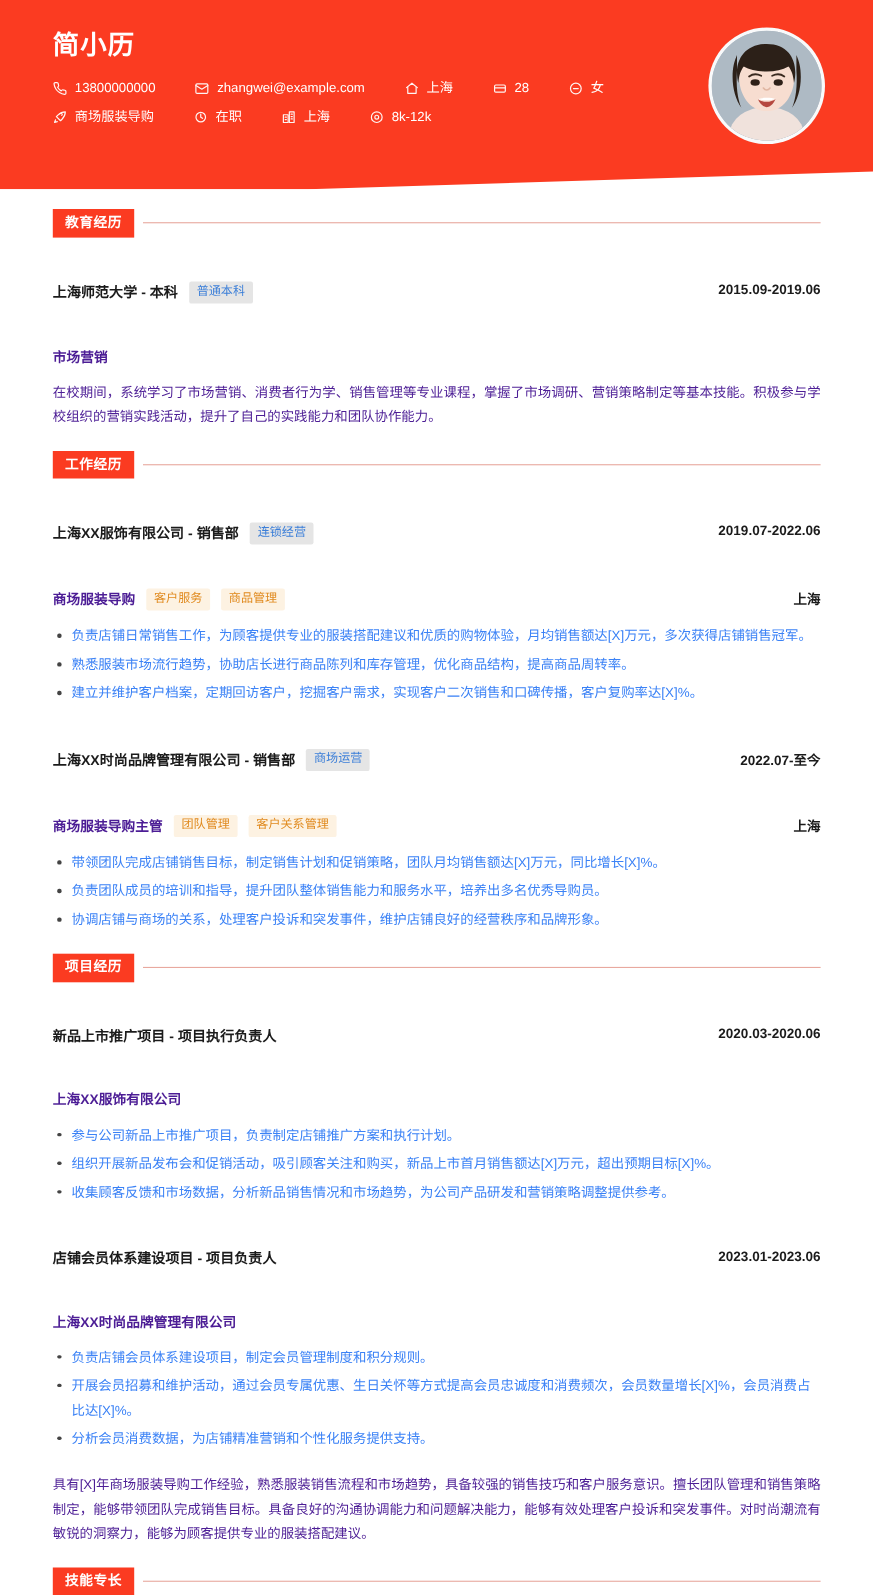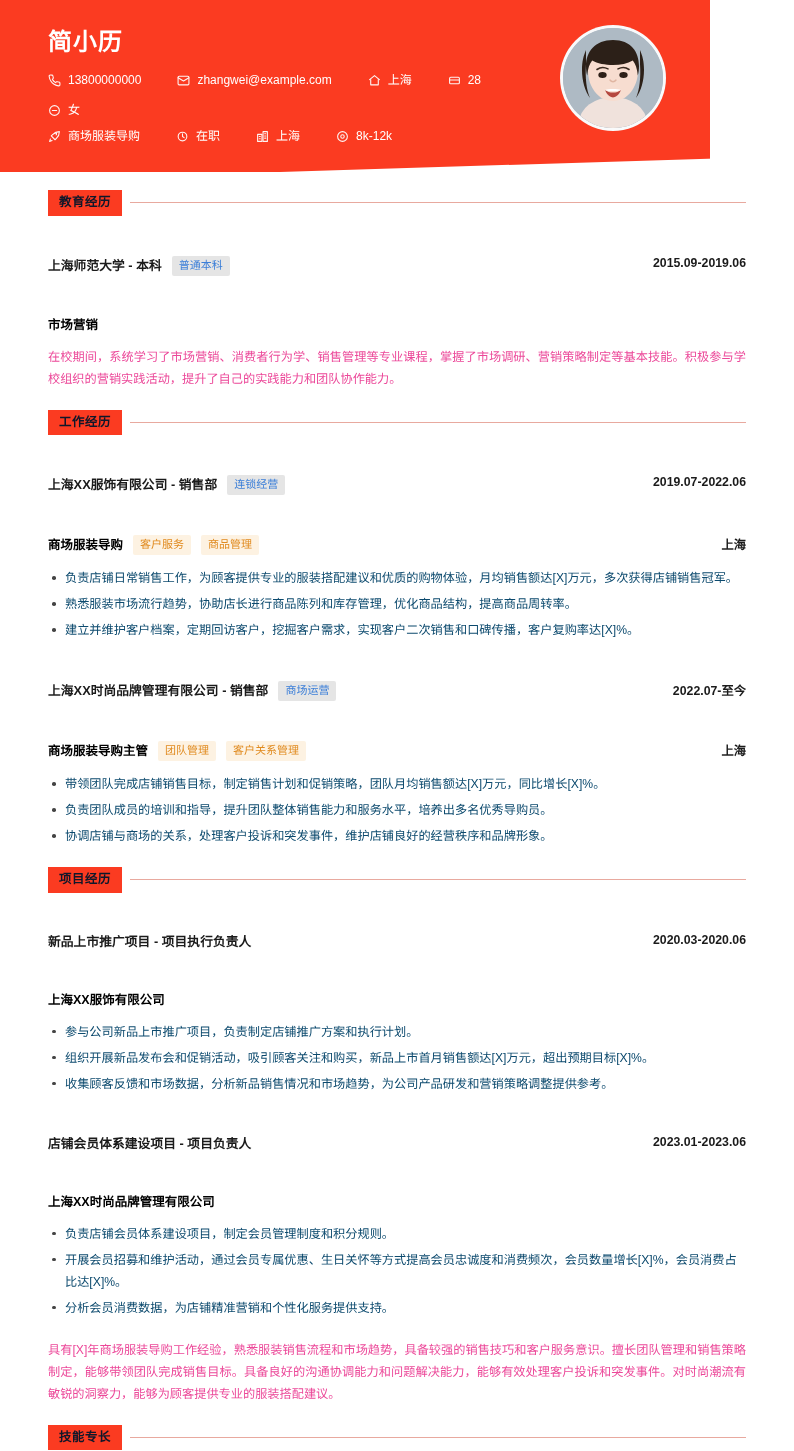--- a/index.html
+++ b/index.html
@@ -14,21 +14,21 @@
     width: 794px;
     min-height: 1451px;
     position: relative;
     overflow: hidden;
     color: #222;
   }
 
   
   .header {
     position: relative;
-    width: 710px;
+    width: 794px;
     height: 190px;
     background: #ffffff;
   }
   .header-bg {
     position: absolute;
     inset: 0;
     background: #fb3b21;
     -webkit-clip-path: polygon(0 0, 794px 0, 794px 156px, 280px 172px, 0 172px);
     clip-path: polygon(0 0, 794px 0, 794px 156px, 280px 172px, 0 172px);
   }
@@ -95,21 +95,21 @@
 
   .section { margin-bottom: 4px; }
 
   .sec-head {
     display: flex;
     align-items: center;
     margin-bottom: 18px;
   }
   .sec-badge {
     background: #fb3b21;
-    color: #0f172a;
+    color: #ffffff;
     font-size: 12.5px;
     font-weight: 700;
     line-height: 1;
     padding: 6px 11px 7px 11px;
     letter-spacing: .5px;
     flex: 0 0 auto;
   }
   .sec-rule {
     flex: 1 1 auto;
     height: 1px;
@@ -134,21 +134,21 @@
   }
   .entry-title {
     font-size: 12.8px;
     font-weight: 700;
     color: #1b1b1b;
     line-height: 18px;
   }
   .entry-sub {
     font-size: 12.5px;
     font-weight: 700;
-    color: #000000;
+    color: #4c1d95;
     line-height: 18px;
   }
   .entry-right {
     font-size: 12.3px;
     font-weight: 700;
     color: #1b1b1b;
     white-space: nowrap;
     padding-left: 12px;
   }
 
@@ -159,36 +159,36 @@
     margin-left: 10px;
     border-radius: 2px;
     white-space: nowrap;
   }
   .tag.blue { color: #3c7fd8; background: #e5e5e5; }
   .tag.orange { color: #e08a1e; background: #fdf2e2; }
 
   .para {
     font-size: 12.2px;
     line-height: 22px;
-    color: #ec4899;
+    color: #4c1d95;
     margin: 0 0 6px 0;
     text-align: justify;
   }
 
   ul.bullets {
     list-style: none;
     margin: 0 0 4px 0;
     padding: 0;
   }
   ul.bullets li {
     position: relative;
     padding-left: 17px;
     font-size: 12.2px;
     line-height: 22px;
-    color: #0c4a6e;
+    color: #3b82f6;
     margin-bottom: 4px;
   }
   ul.bullets li::before {
     content: "";
     position: absolute;
     left: 4px;
     top: 9px;
     width: 3.5px;
     height: 3.5px;
     border-radius: 50%;

